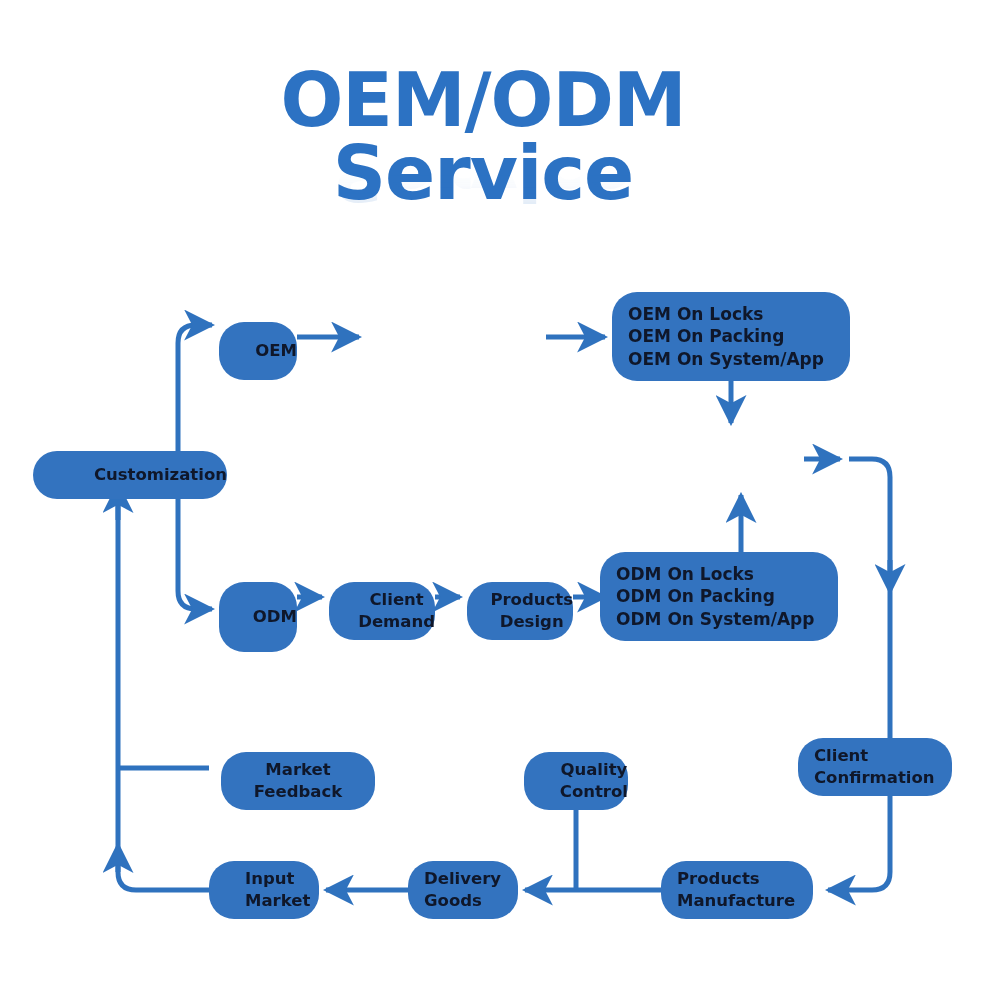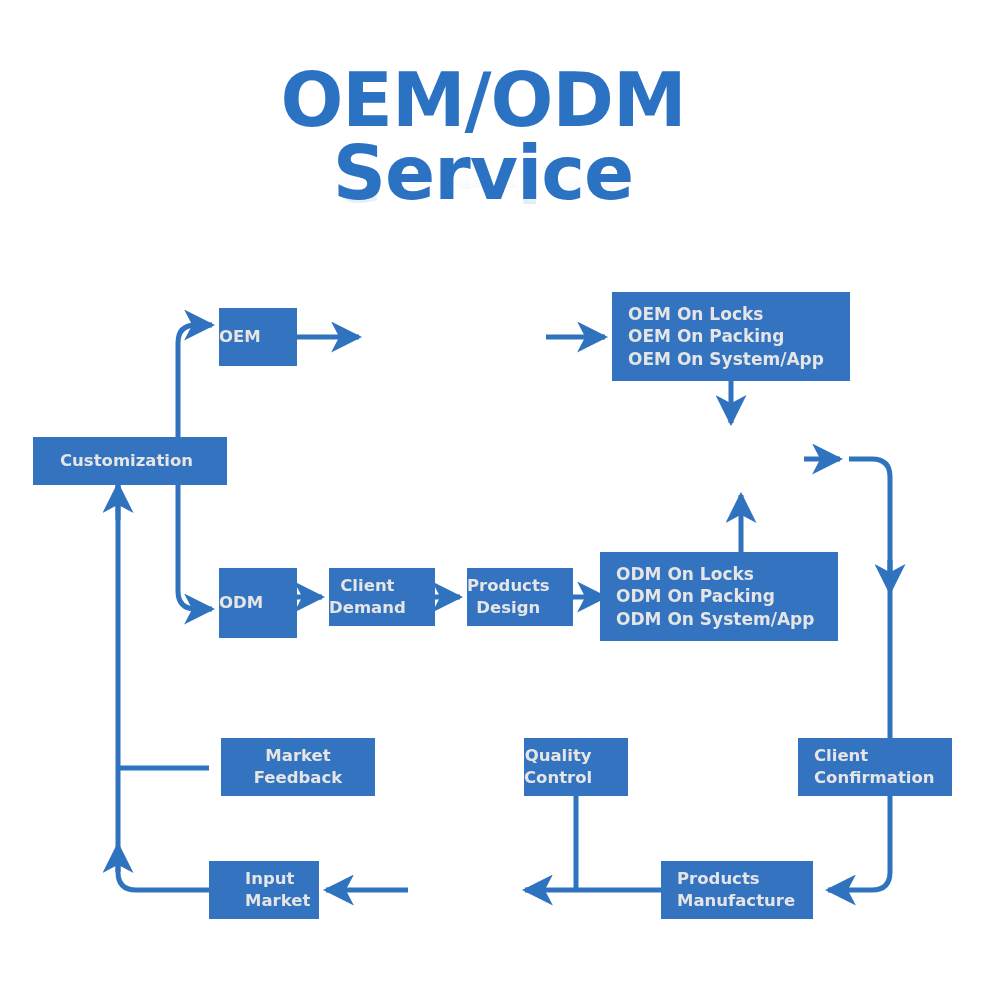--- a/index.html
+++ b/index.html
@@ -62,30 +62,31 @@
     left: 0;
     top: 0;
     width: 1000px;
     height: 1000px;
   }
 
   
   .node {
     position: absolute;
     background: #3373bf;
-    color: #e5e5e5;
+    color: #0f172a;
     font-family: "DejaVu Sans", sans-serif;
     font-weight: bold;
     font-size: 16.5px;
     line-height: 1.32;
     display: flex;
     align-items: center;
     box-sizing: border-box;
-  }
-  .node.center { justify-content: flex-start; text-align: center; }
+    border-radius: 25px;
+  }
+  .node.center { justify-content: flex-end; text-align: center; margin-top: 14px; }
   .node.left   { justify-content: flex-start; text-align: left; padding-left: 16px; }
   .node .txt { white-space: pre-line; display: block; }
   .node.big { font-size: 17px; }
 </style>
 </head>
 <body>
 
 <div id="stage">
 
   <div class="title-wrap">
@@ -194,19 +195,23 @@
   <div class="node left" style="left:798px; top:738px; width:154px; height:58px;">
     <span class="txt">Client
 Confirmation</span>
   </div>
 
   <div class="node left" style="left:209px; top:861px; width:110px; height:58px;padding-left:36px;">
     <span class="txt">Input
 Market</span>
   </div>
 
+  <div class="node left" style="left:408px; top:861px; width:110px; height:58px;">
+    <span class="txt">Delivery
+Goods</span>
+  </div>
 
   <div class="node left" style="left:661px; top:861px; width:152px; height:58px;">
     <span class="txt">Products
 Manufacture</span>
   </div>
 
 </div>
 
 </body></html>

